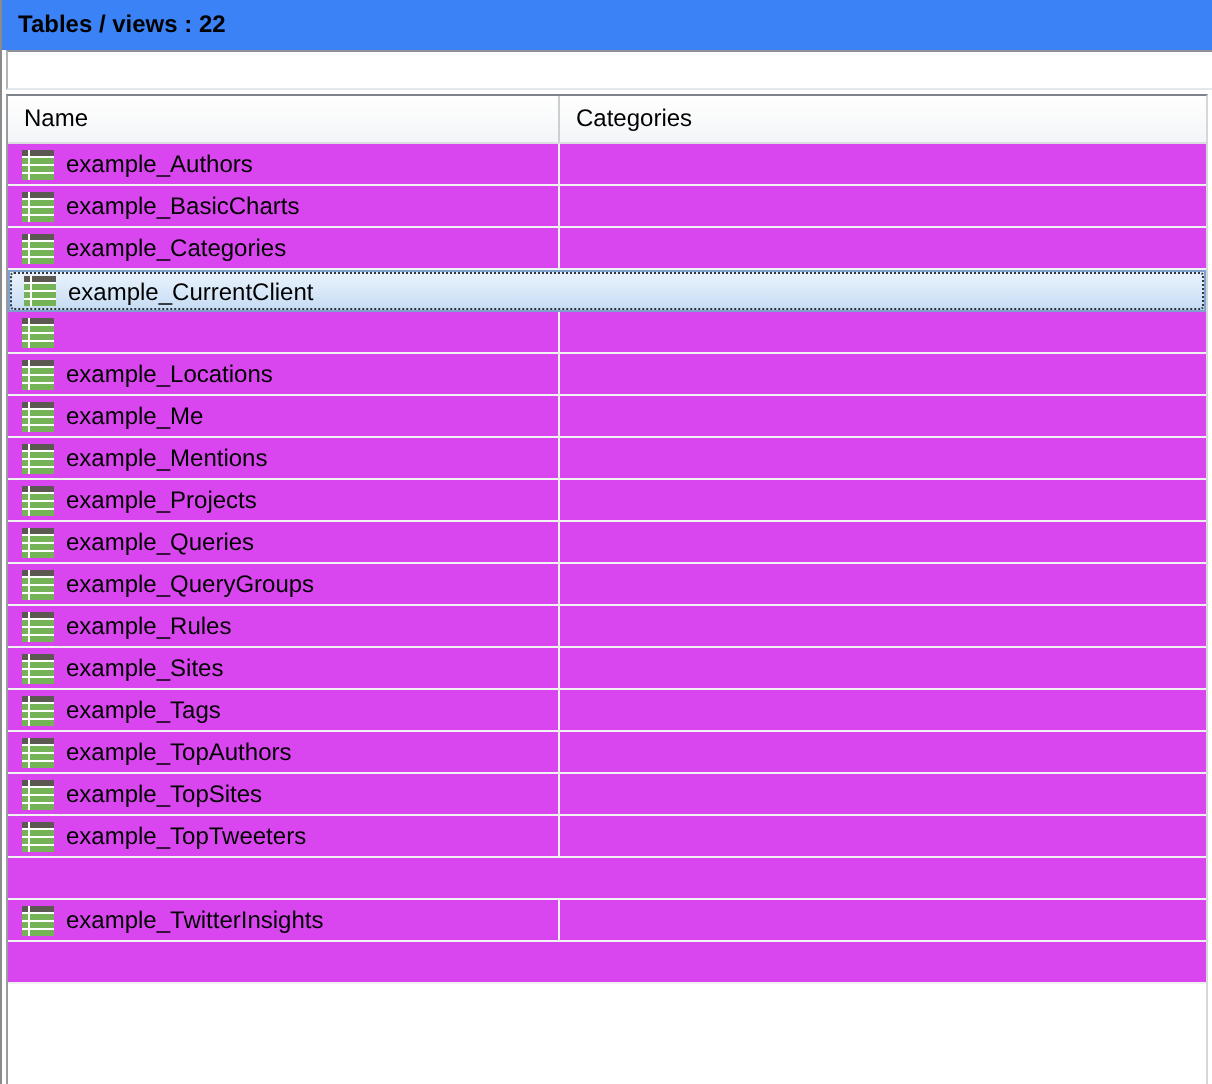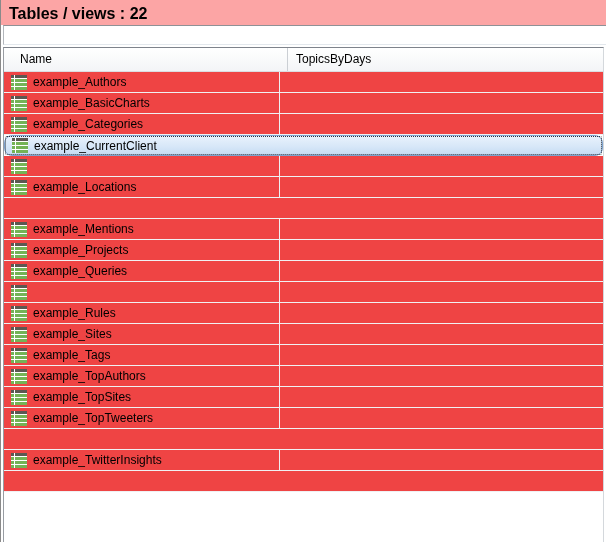--- a/index.html
+++ b/index.html
@@ -15,23 +15,23 @@
     width: 606px; height: 542px;
     border-left: 1px solid #8a8a8a;
     background: #fff;
     overflow: hidden;
     position: relative;
   }
   .panel-title {
     height: 25px;
     padding: 5px 0 0 8px;
     font-weight: bold;
-    font-size: 16px;
+    font-size: 12px;
     color: #000;
-    background: #fca5a5;
+    background: #3b82f6;
   }
   .filter-input {
     display: block;
     margin-left: 2px;
     width: 604px;
     height: 20px;
     border: 1px solid #b2b6bb;
     border-top-color: #8e9196;
     border-bottom-color: #e3e8ed;
     padding: 2px 4px;
@@ -55,28 +55,28 @@
     height: 24px;
     background: linear-gradient(to bottom, #ffffff 0%, #f8f9fa 60%, #f3f4f7 100%);
     border-bottom: 1px solid #dbdde1;
   }
   .lv-header .hcell {
     line-height: 23px;
     padding-left: 8px;
     color: #000;
     cursor: default;
   }
-  .hcell.name-col   { width: 276px; border-right: 1px solid #cbcfd4; margin-left: 8px; }
+  .hcell.name-col   { width: 276px; border-right: 1px solid #cbcfd4; }
   .hcell.desc-col   { flex: 1; }
   .lv-row {
     display: flex;
     align-items: center;
     height: 21px;
     border-bottom: 1px solid #f0f1f3;
-    background: #ef4444;
+    background: #d946ef;
     cursor: default;
   }
   .lv-cell.name-cell {
     display: flex;
     align-items: center;
     width: 276px;
     height: 100%;
     border-right: 1px solid #eeeff1;
     overflow: hidden;
     white-space: nowrap;
@@ -101,21 +101,21 @@
     position: absolute;
     left: 3px; top: 0;
     width: 1px; height: 100%;
     background: #fff;
   }
   .row-name { margin-left: 6px; color: #000; }
   
   .lv-row.selected {
     position: relative;
     border: 1px solid #7da2ce;
-    border-radius: 8px;
+    border-radius: 0;
     background: linear-gradient(to bottom, #e9f2fc 0%, #d7e7f8 55%, #c5dbf3 100%);
   }
   .lv-row.selected .name-cell { border-right-color: transparent; }
   .lv-row.selected::after {
     content: "";
     position: absolute;
     left: 0; right: 0; top: 0; bottom: 0;
     border: 1px dotted #32373f;
     border-radius: 2px;
     pointer-events: none;
@@ -127,21 +127,21 @@
 <div class="panel">
 
   <div class="panel-title">Tables / views : 22</div>
 
   <input class="filter-input" type="text" value="" style="">
 
   <div class="listview">
 
     <div class="lv-header">
       <div class="hcell name-col">Name</div>
-      <div class="hcell desc-col">TopicsByDays</div>
+      <div class="hcell desc-col">Categories</div>
     </div>
 
     <div>
       <div class="lv-row">
           <div class="lv-cell name-cell">
             <span class="tbl-icon"></span>
             <span class="row-name">example_Authors</span>
           </div>
           <div class="lv-cell desc-cell"></div>
         </div>
@@ -173,20 +173,24 @@
           <div class="lv-cell desc-cell"></div>
         </div>
       <div class="lv-row">
           <div class="lv-cell name-cell">
             <span class="tbl-icon"></span>
             <span class="row-name">example_Locations</span>
           </div>
           <div class="lv-cell desc-cell"></div>
         </div>
       <div class="lv-row">
+          <div class="lv-cell name-cell">
+            <span class="tbl-icon"></span>
+            <span class="row-name">example_Me</span>
+          </div>
           <div class="lv-cell desc-cell"></div>
         </div>
       <div class="lv-row">
           <div class="lv-cell name-cell">
             <span class="tbl-icon"></span>
             <span class="row-name">example_Mentions</span>
           </div>
           <div class="lv-cell desc-cell"></div>
         </div>
       <div class="lv-row">
@@ -199,20 +203,21 @@
       <div class="lv-row">
           <div class="lv-cell name-cell">
             <span class="tbl-icon"></span>
             <span class="row-name">example_Queries</span>
           </div>
           <div class="lv-cell desc-cell"></div>
         </div>
       <div class="lv-row">
           <div class="lv-cell name-cell">
             <span class="tbl-icon"></span>
+            <span class="row-name">example_QueryGroups</span>
           </div>
           <div class="lv-cell desc-cell"></div>
         </div>
       <div class="lv-row">
           <div class="lv-cell name-cell">
             <span class="tbl-icon"></span>
             <span class="row-name">example_Rules</span>
           </div>
           <div class="lv-cell desc-cell"></div>
         </div>

